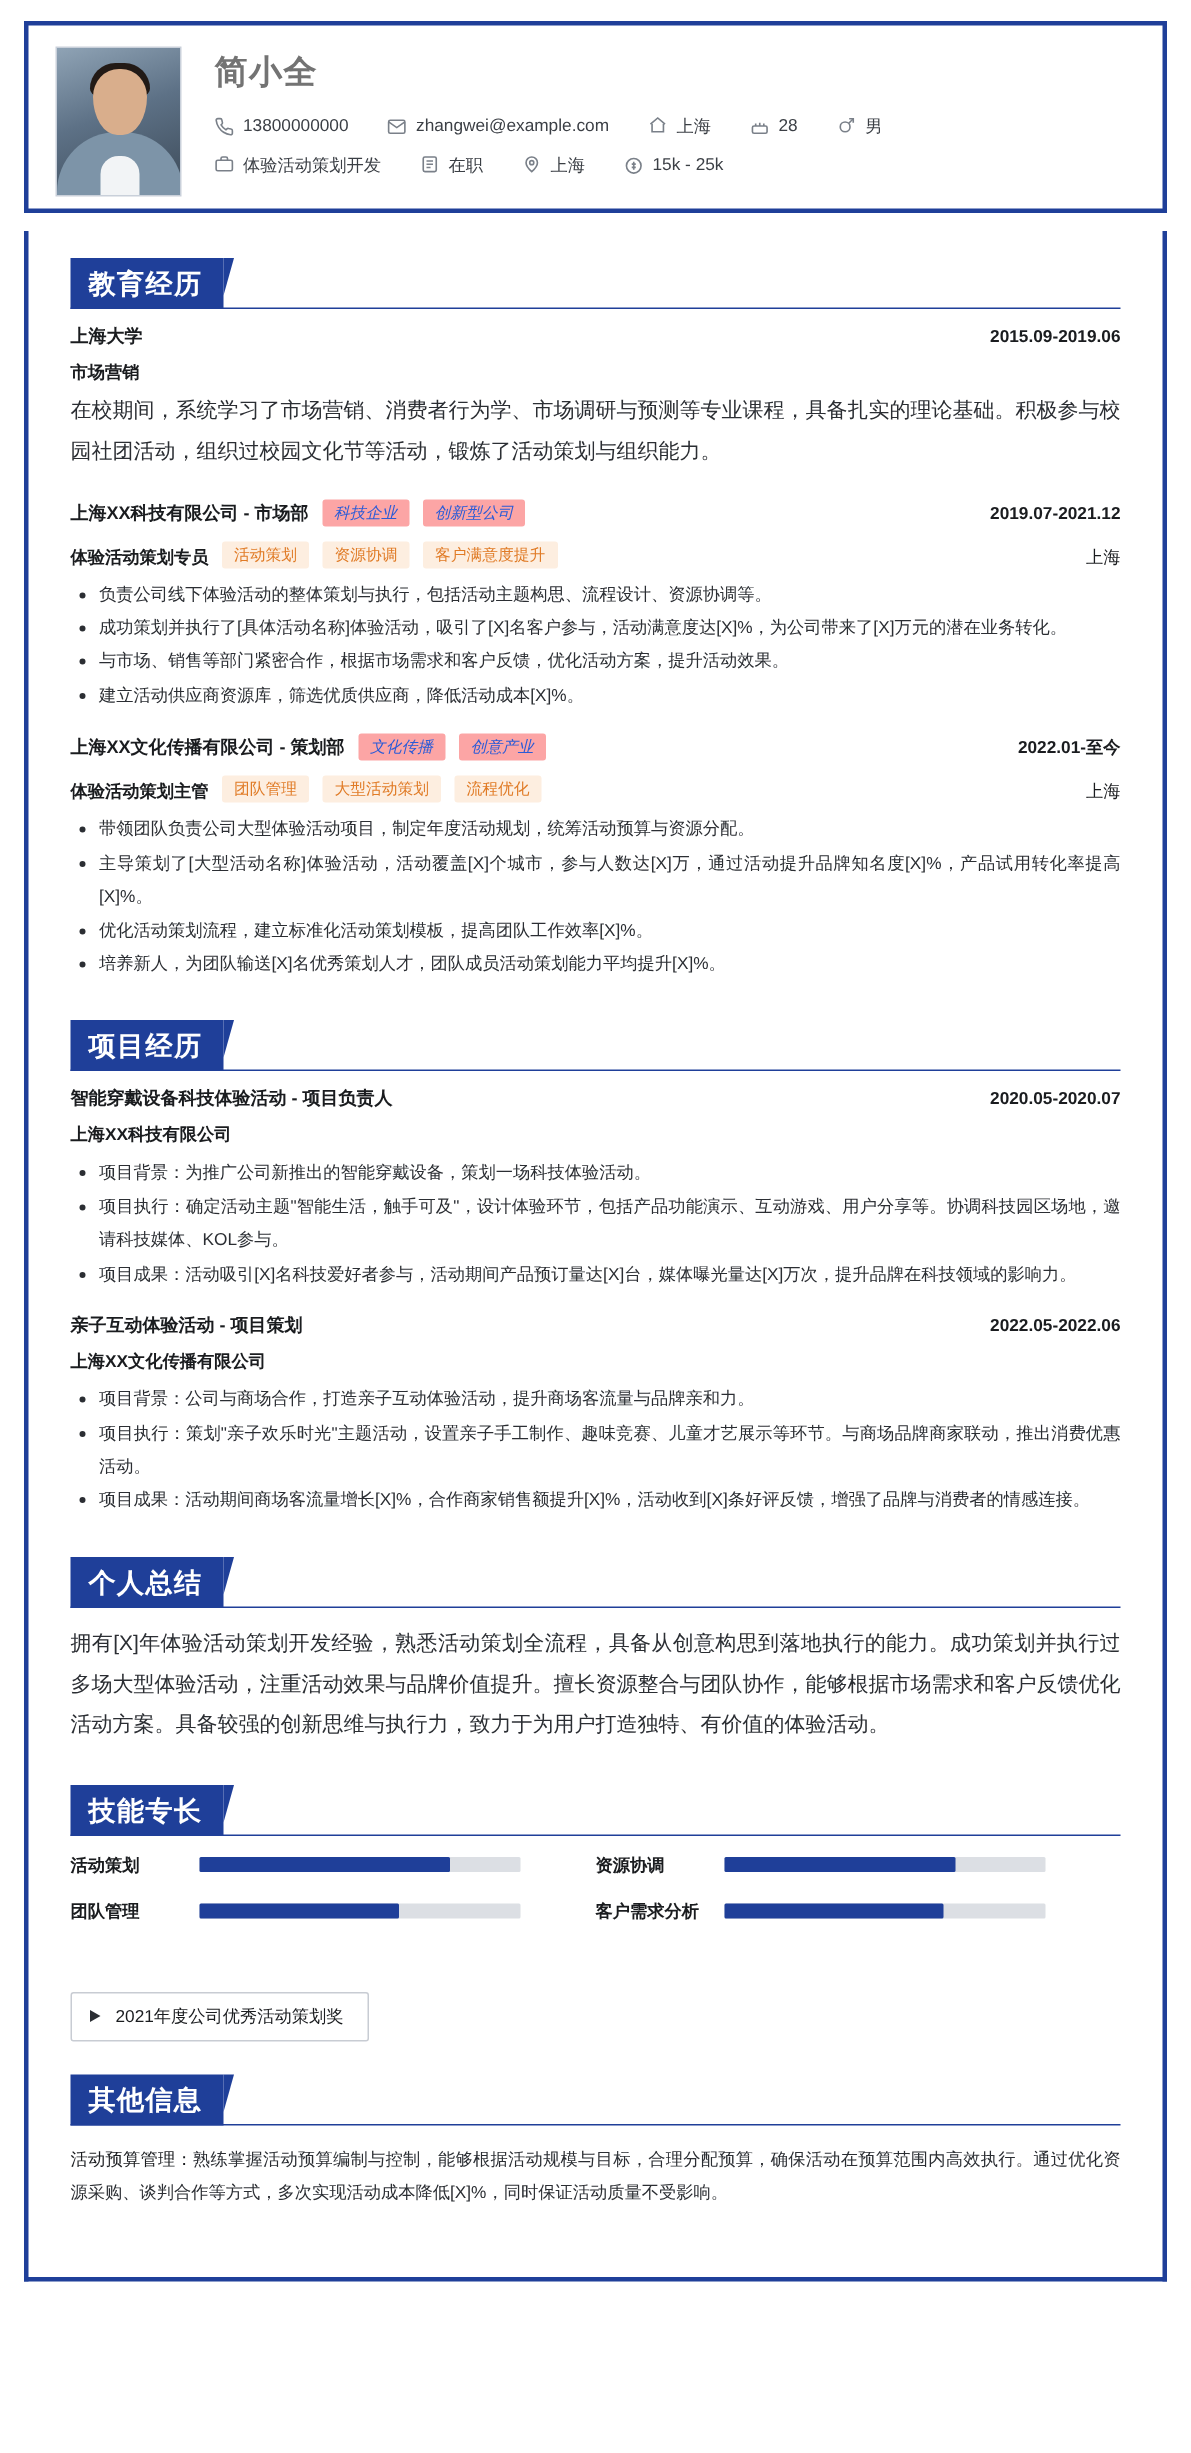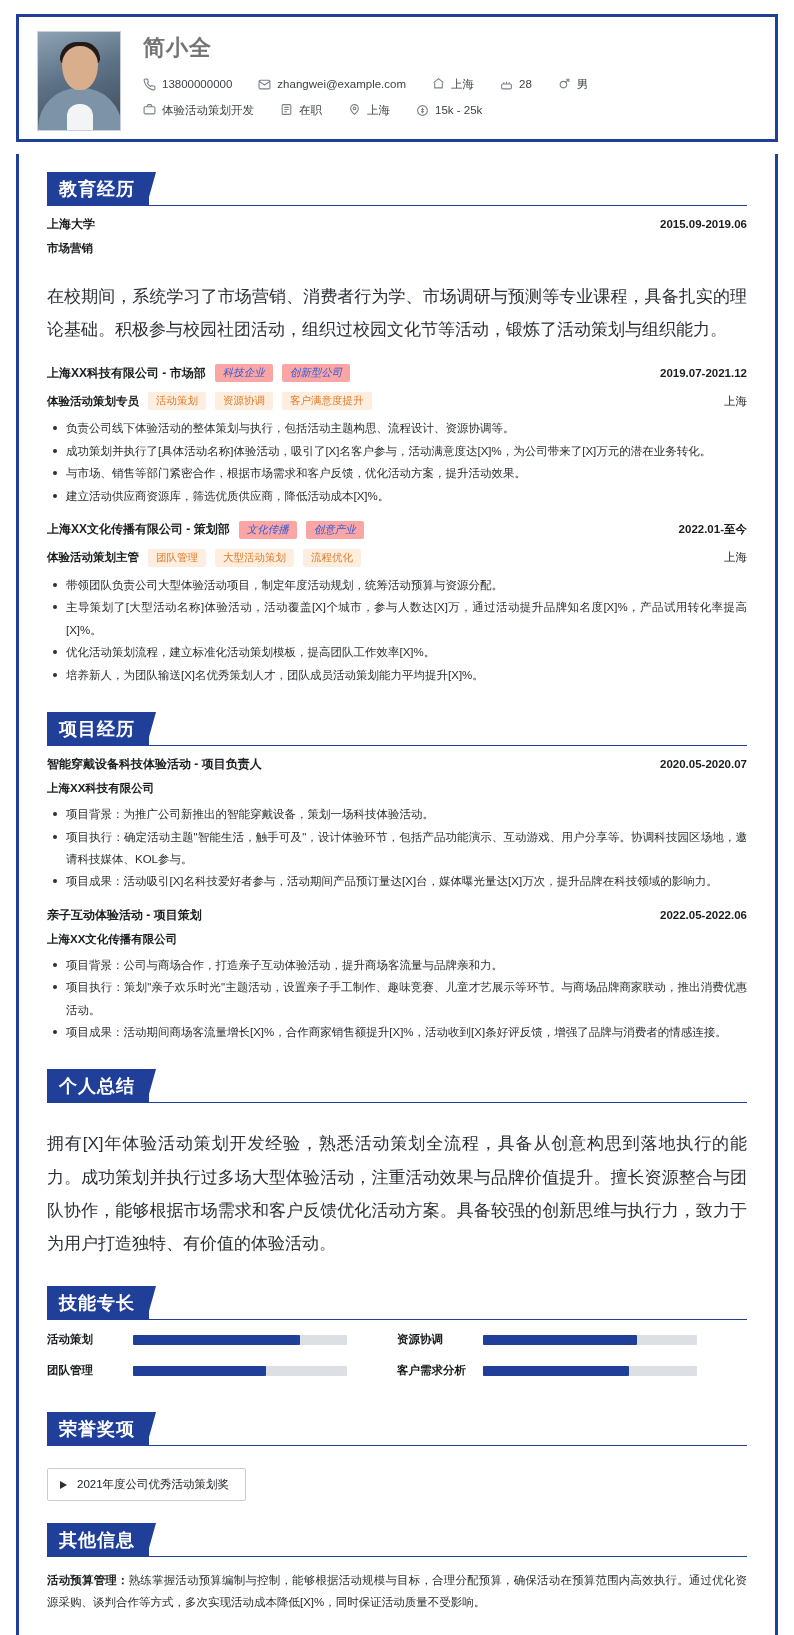--- a/index.html
+++ b/index.html
@@ -130,21 +130,21 @@
     left: 0; right: 0; bottom: 0;
     border-bottom: 1.5px solid #1f3f99;
     z-index: 1;
   }
   .row-line {
     display: flex;
     justify-content: space-between;
     align-items: baseline;
     margin-top: 10px;
   }
-  .row-left { display: flex; align-items: center; flex-wrap: wrap; }
+  .row-left { display: flex; align-items: flex-end; flex-wrap: wrap; }
   .org {
     font-size: 12px;
     font-weight: bold;
     color: #1a1c1f;
   }
   .date {
     font-size: 11.5px;
     font-weight: bold;
     color: #1a1c1f;
     white-space: nowrap;
@@ -164,24 +164,24 @@
     display: inline-block;
     font-size: 10.5px;
     padding: 2px 8px;
     margin-left: 9px;
     border-radius: 2px;
     white-space: nowrap;
   }
   .tag.blue { background: #fca5a5; color: #2a5bd7; font-style: italic; }
   .tag.orange { background: #fdeee0; color: #e07b26; }
   .desc {
-    font-size: 17px;
+    font-size: 14px;
     color: #2b2e33;
     line-height: 1.95;
-    margin-top: 24px;
+    margin-top: 4px;
     text-align: justify;
   }
   ul.bullets {
     margin: 7px 0 0 0;
     padding-left: 17px;
     list-style: none;
   }
   ul.bullets li {
     font-size: 11.5px;
     color: #2b2e33;
@@ -256,21 +256,21 @@
   }
   
   .other-block {
     margin-top: 12px;
     font-size: 11.5px;
     line-height: 1.95;
     color: #2b2e33;
     text-align: justify;
   }
   .other-label {
-    font-weight: bold;
+    font-weight: normal;
     color: #1a1c1f;
   }
 </style>
 </head>
 <body>
 
 <div class="page">
 
   <div class="header">
     <div class="avatar">
@@ -511,24 +511,20 @@
         <div class="skill">
           <span class="skill-name">客户需求分析</span>
           <span class="bar-bg">
               <span class="bar-fg" style="width:68%"></span>
             </span>
         </div>
       </div>
     </div>
 
     <div class="section" style="margin-top:6px">
-      <div class="sec-title-wrap">
-        <span class="sec-title">荣誉奖项</span>
-        <span class="sec-rule"></span>
-      </div>
       <div class="award-box">
         <span class="caret"></span>
         <span>2021年度公司优秀活动策划奖</span>
       </div>
     </div>
 
     <div class="section" style="margin-top:22px">
       <div class="sec-title-wrap">
         <span class="sec-title">其他信息</span>
         <span class="sec-rule"></span>

